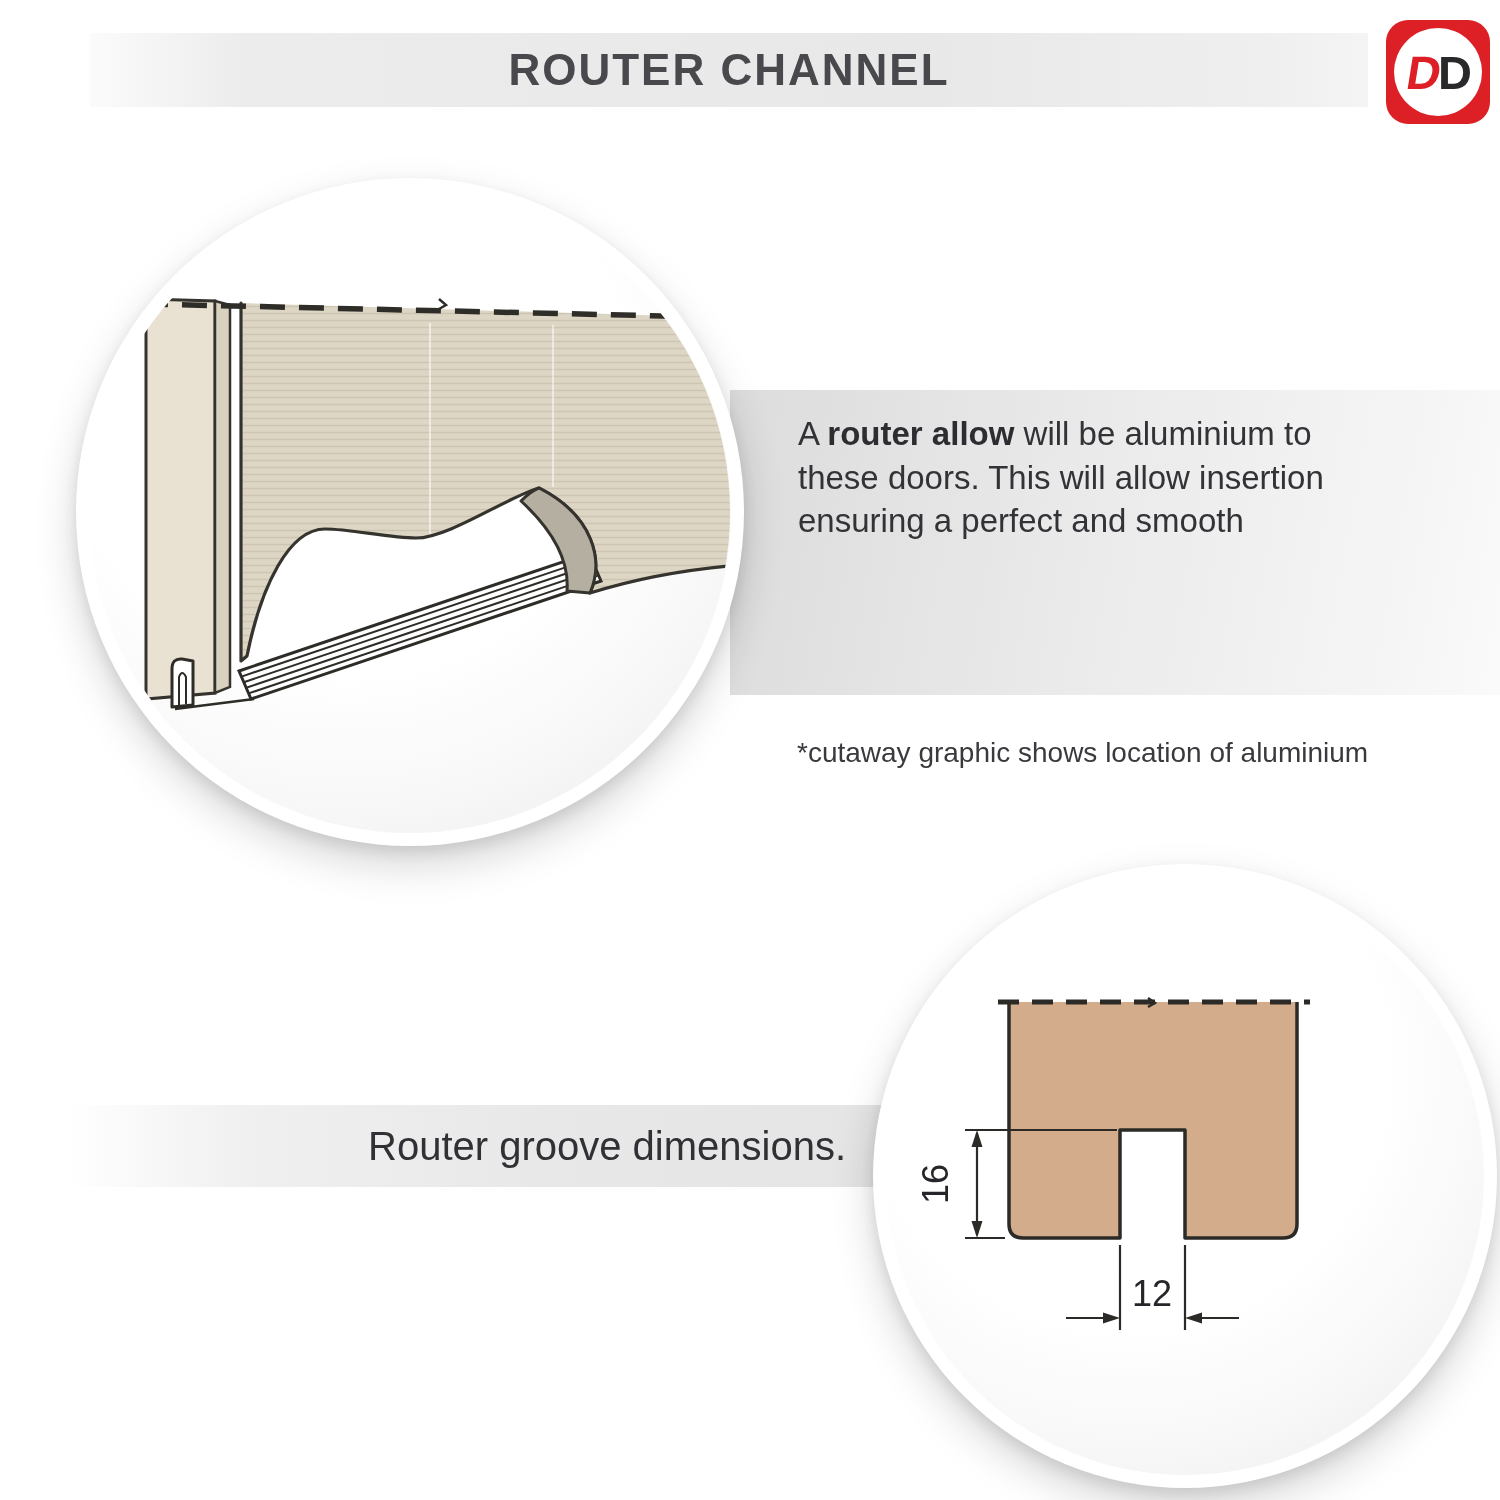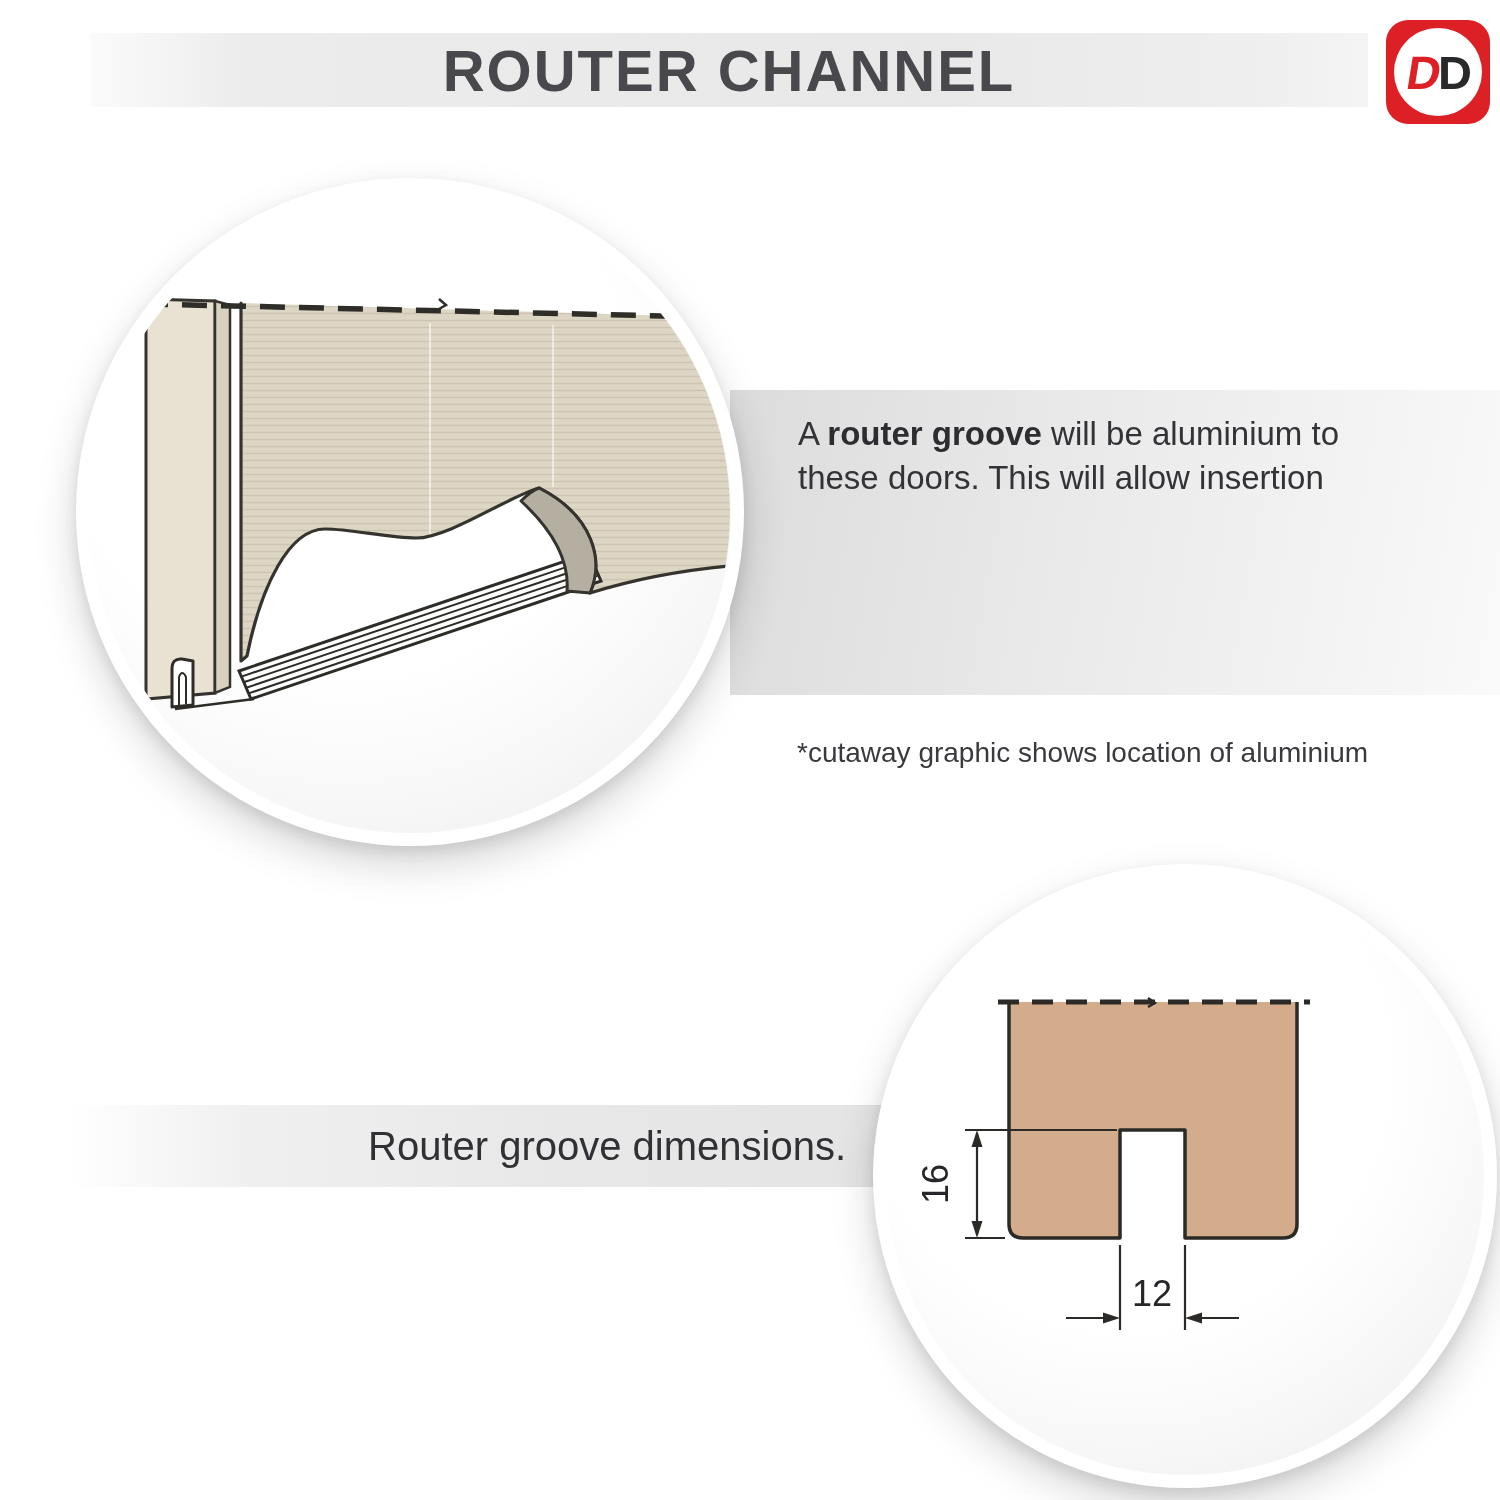--- a/index.html
+++ b/index.html
@@ -8,21 +8,21 @@
     font-family:"Liberation Sans", sans-serif;
   }
   
   .band{position:absolute;z-index:1;}
   #title-band{
     left:90px;top:33px;width:1278px;height:74px;
     background:linear-gradient(90deg,#fbfbfb 0%,#ececec 12%,#e8e8e8 65%,#efefef 92%,#f4f4f4 100%);
     display:flex;align-items:center;justify-content:center;
   }
   #title-band h1{
-    margin:4px;font-size:58px;font-weight:700;letter-spacing:2px;
+    margin:4px;font-size:44px;font-weight:700;letter-spacing:2px;
     color:#48484d;white-space:nowrap;
   }
   #mid-band{
     left:730px;top:390px;width:770px;height:305px;
     background:linear-gradient(100deg,#dcdcdc 0%,#e9e9e9 42%,#f5f5f5 85%,#fafafa 100%);
   }
   #lower-band{
     left:68px;top:1105px;width:870px;height:82px;
     background:linear-gradient(90deg,#ffffff 0%,#f0f0f0 20%,#e8e8e8 55%,#e4e4e4 100%);
     display:flex;align-items:center;
@@ -78,22 +78,23 @@
 
   <div id="dd-logo">
     <div class="disc">
       <span class="letters"><span class="d1">D</span><span class="d2">D</span></span>
     </div>
   </div>
 
   <div id="mid-band" class="band"></div>
 
   <div id="intro-text">
-    <div class="line"><span>A </span><b>router groove</b><span> will be aluminium to</span></div>
+    <div class="line"><span>A </span><b>router allow</b><span> will be aluminium to</span></div>
     <div class="line">these doors. This will allow insertion</div>
+    <div class="line">ensuring a perfect and smooth</div>
   </div>
 
   <div id="footnote">
     <div class="line">*cutaway graphic shows location of aluminium</div>
   </div>
 
   <div id="lower-band" class="band">
     <div class="label">Router groove dimensions.</div>
   </div>
 

